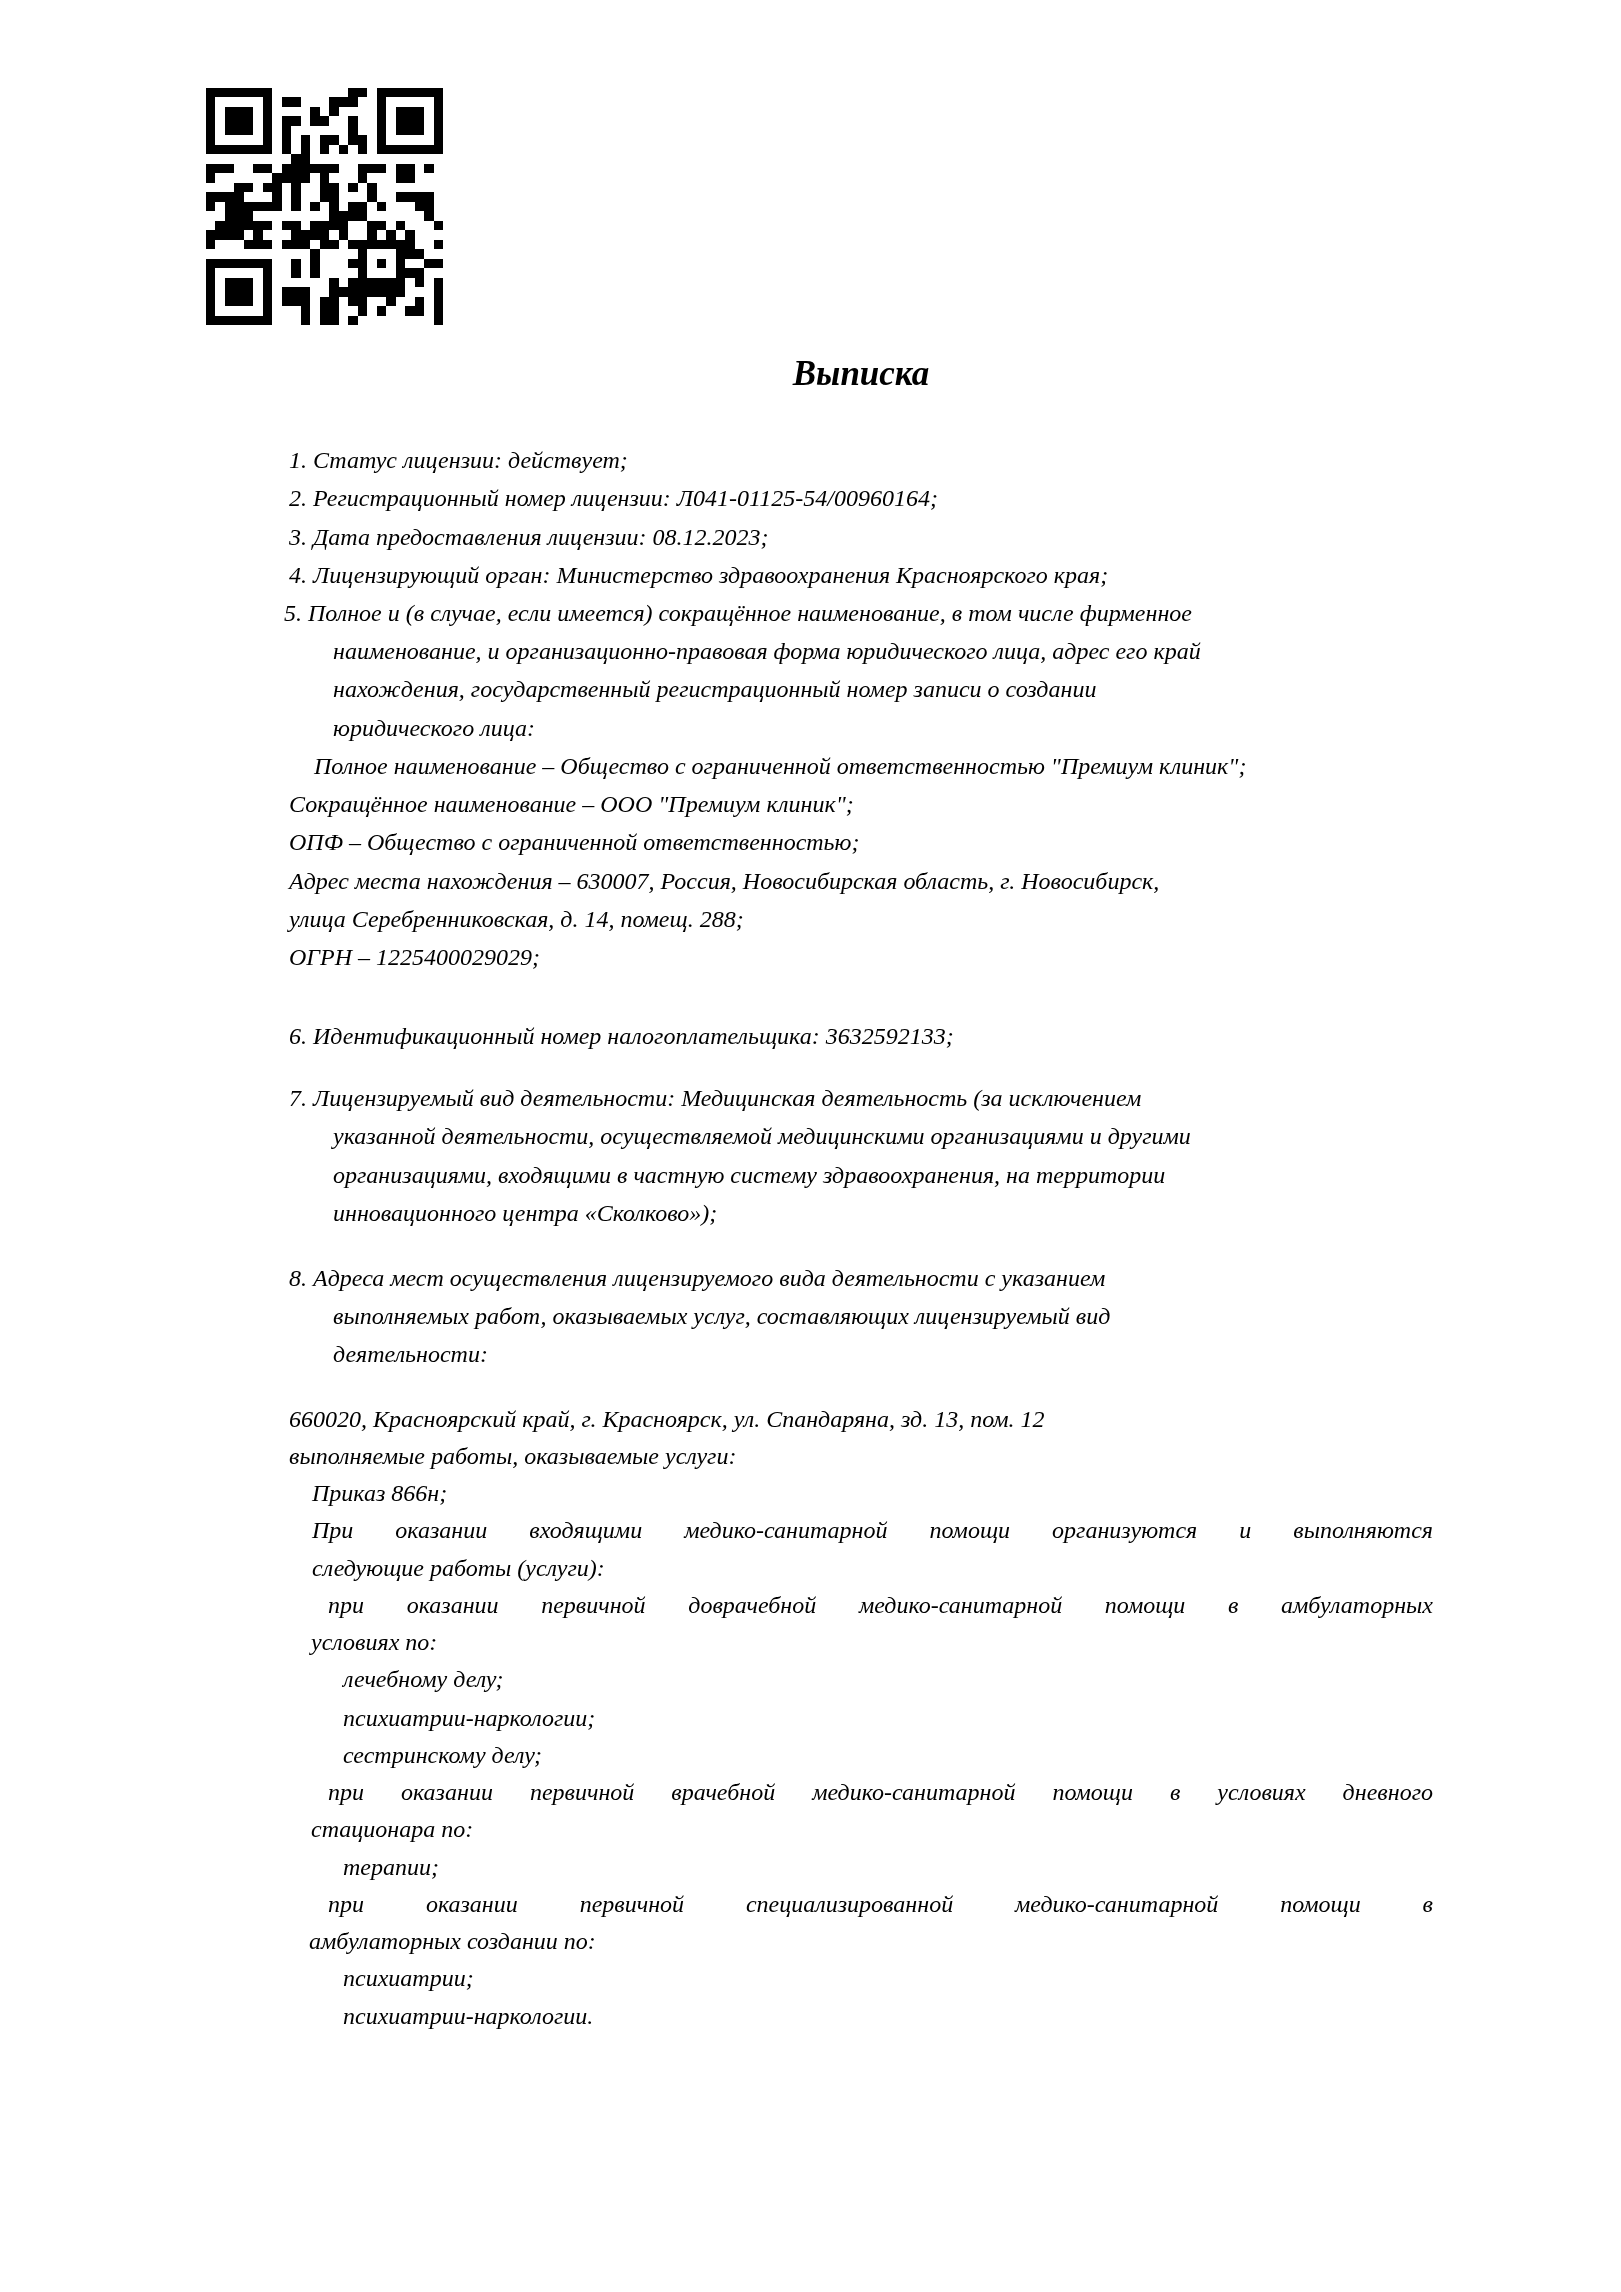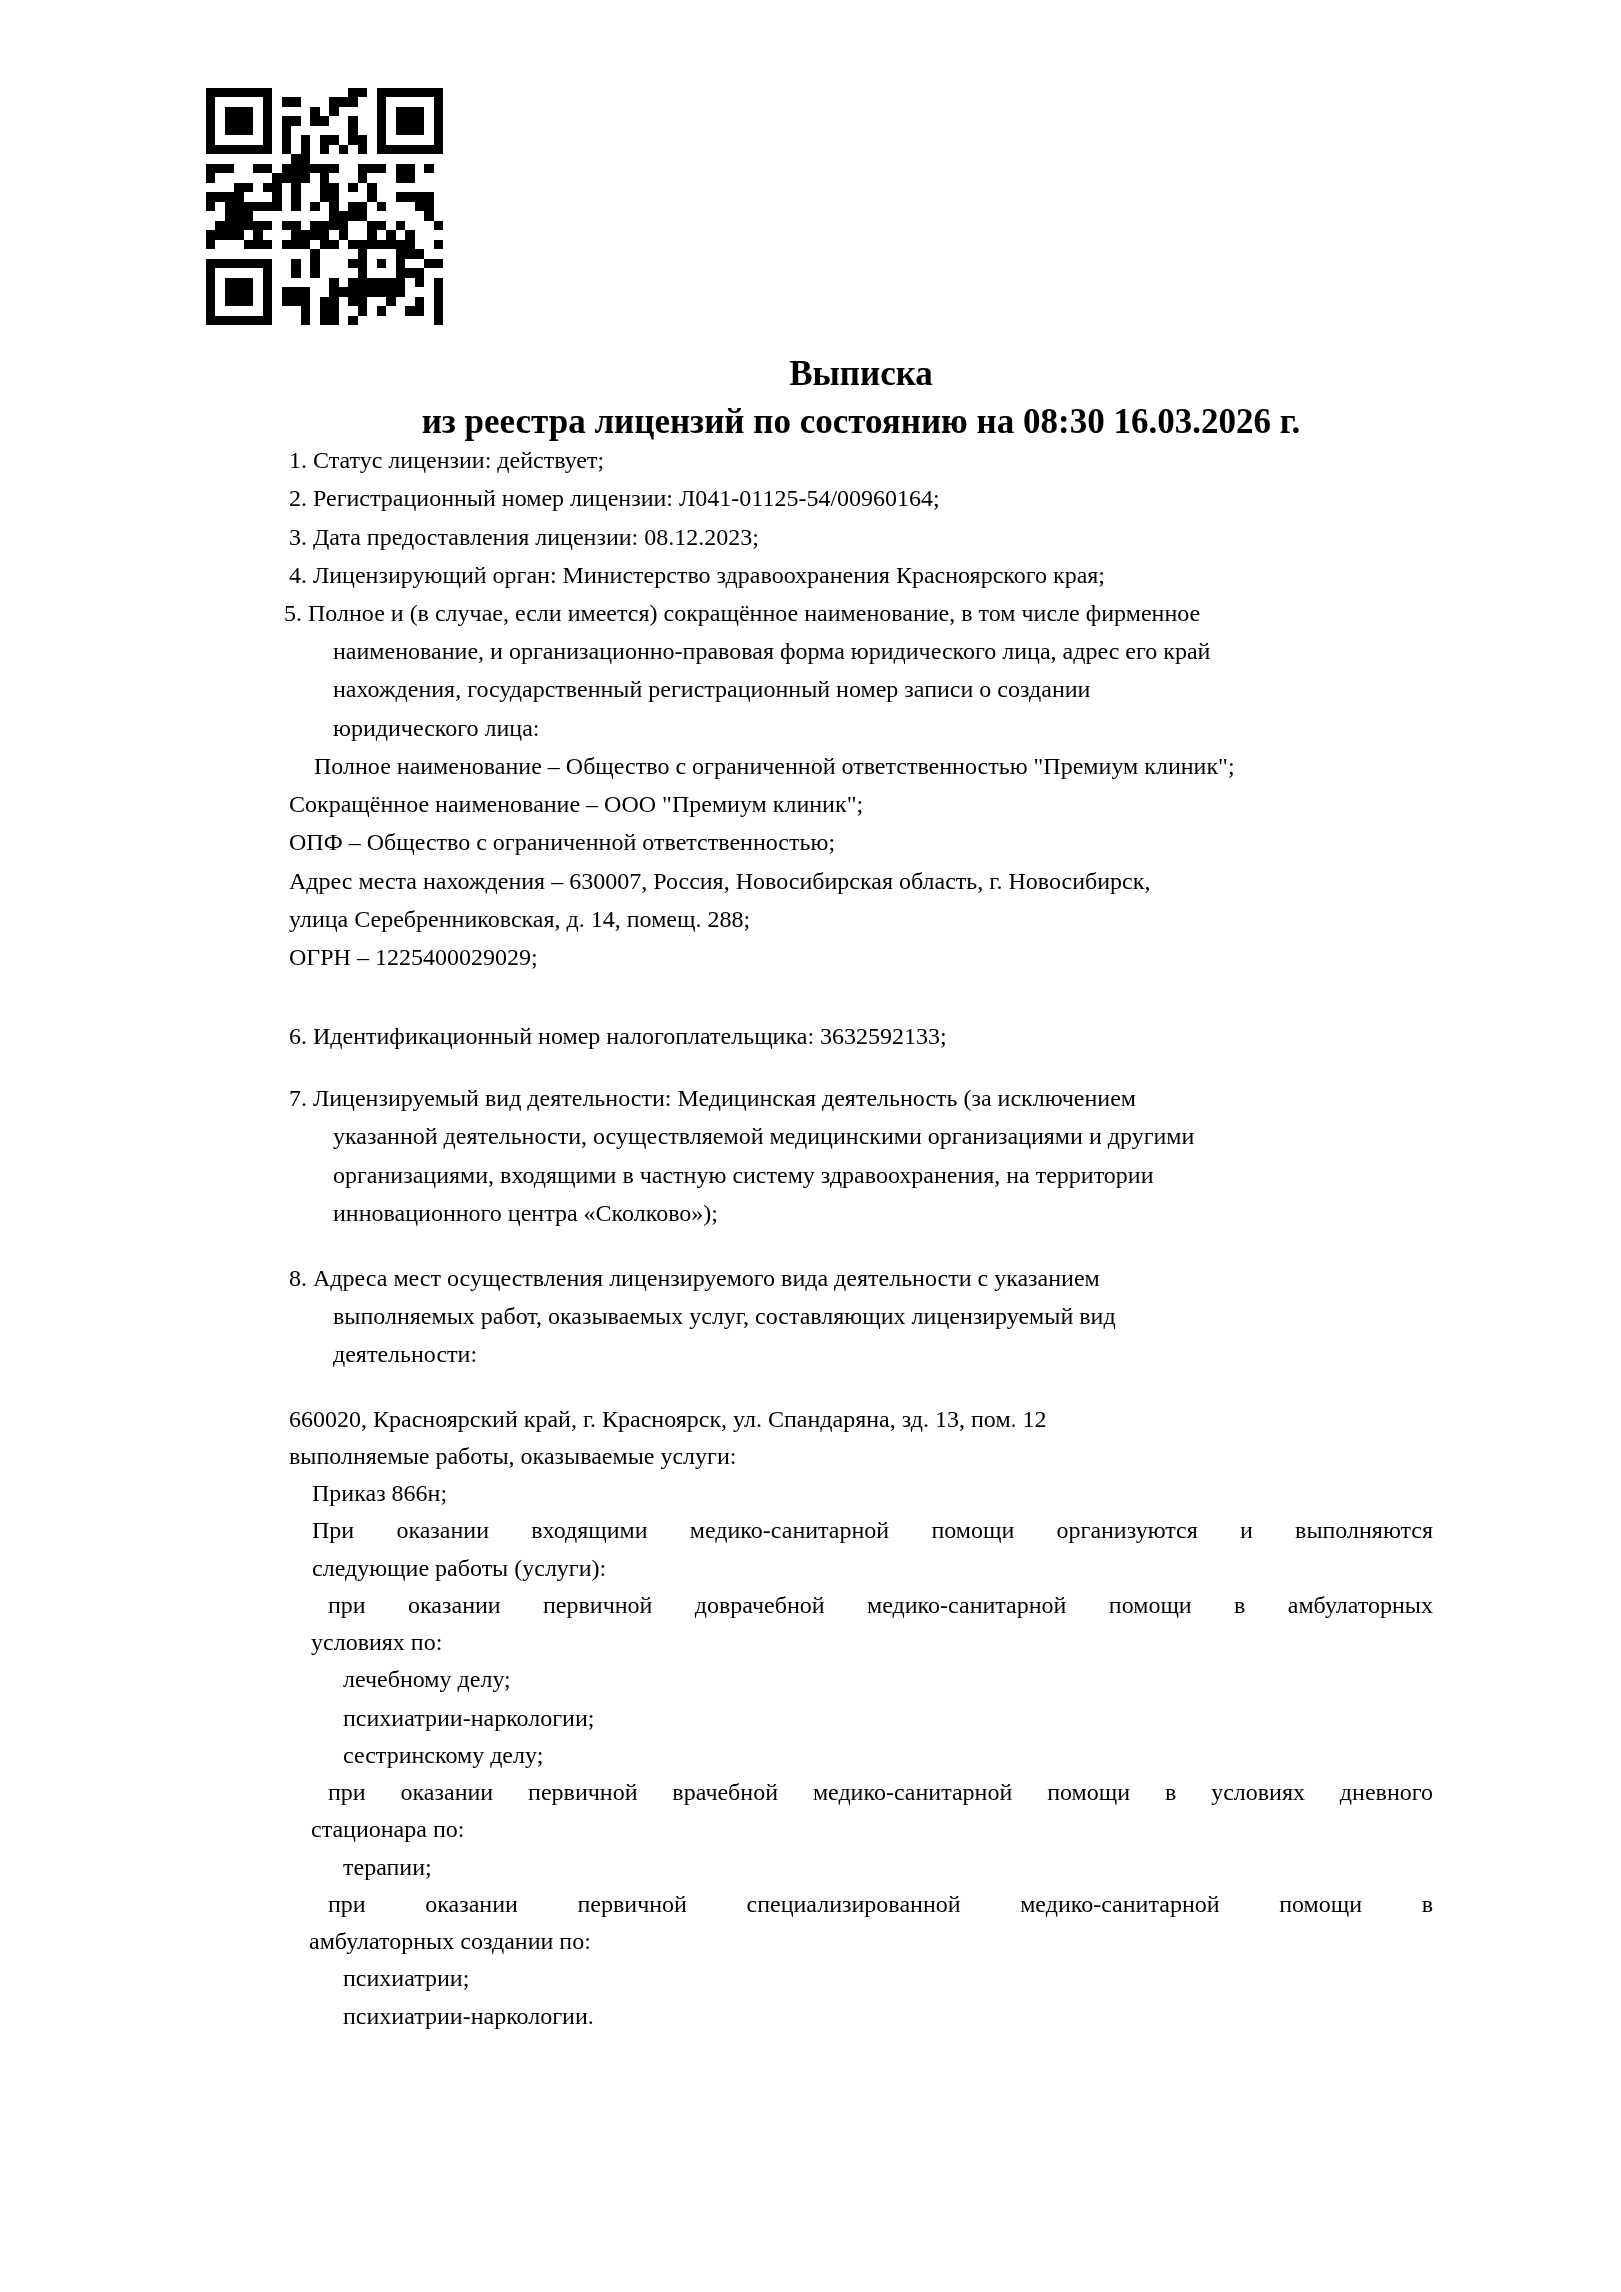--- a/index.html
+++ b/index.html
@@ -4,20 +4,21 @@
 <style>
   html,body{margin:0;padding:0;background:#777;}
   .page{
     position:relative;
     width:1621px;height:2293px;
     margin:0 auto;
     background:#ffffff;
     font-family:"Liberation Serif","DejaVu Serif",serif;
     color:#000;
     overflow:hidden;
+    font-style:italic;
   }
   .qr{position:absolute;left:206px;top:88px;width:237px;height:237px;}
   .title{
     position:absolute;left:289px;width:1144px;
     text-align:center;font-weight:bold;font-size:35px;line-height:41px;
     white-space:nowrap;
   }
   .t1{top:353px;}
   .t2{top:401px;}
   .ln{
@@ -344,21 +345,20 @@
         <rect x="24" y="23" width="1" height="1"></rect>
         <rect x="10" y="24" width="1" height="1"></rect>
         <rect x="12" y="24" width="1" height="1"></rect>
         <rect x="13" y="24" width="1" height="1"></rect>
         <rect x="15" y="24" width="1" height="1"></rect>
         <rect x="24" y="24" width="1" height="1"></rect>
       </g>
     </svg>
 
   <div class="title t1">Выписка</div>
-  <div class="title t2">из реестра лицензий по состоянию на 08:30 16.03.2026 г.</div>
 
   <div class="ln" style="top:441px;left:289px;">1. Статус лицензии: действует;</div>
   <div class="ln" style="top:479px;left:289px;">2. Регистрационный номер лицензии: Л041-01125-54/00960164;</div>
   <div class="ln" style="top:518px;left:289px;">3. Дата предоставления лицензии: 08.12.2023;</div>
   <div class="ln" style="top:556px;left:289px;">4. Лицензирующий орган: Министерство здравоохранения Красноярского края;</div>
 
   <div class="ln" style="top:594px;left:284px;text-align:center;">5. Полное и (в случае, если имеется) сокращённое наименование, в том числе фирменное</div>
   <div class="ln" style="top:632px;left:333px;">наименование, и организационно-правовая форма юридического лица, адрес его край</div>
   <div class="ln" style="top:670px;left:333px;">нахождения, государственный регистрационный номер записи о создании</div>
   <div class="ln" style="top:709px;left:333px;">юридического лица:</div>

